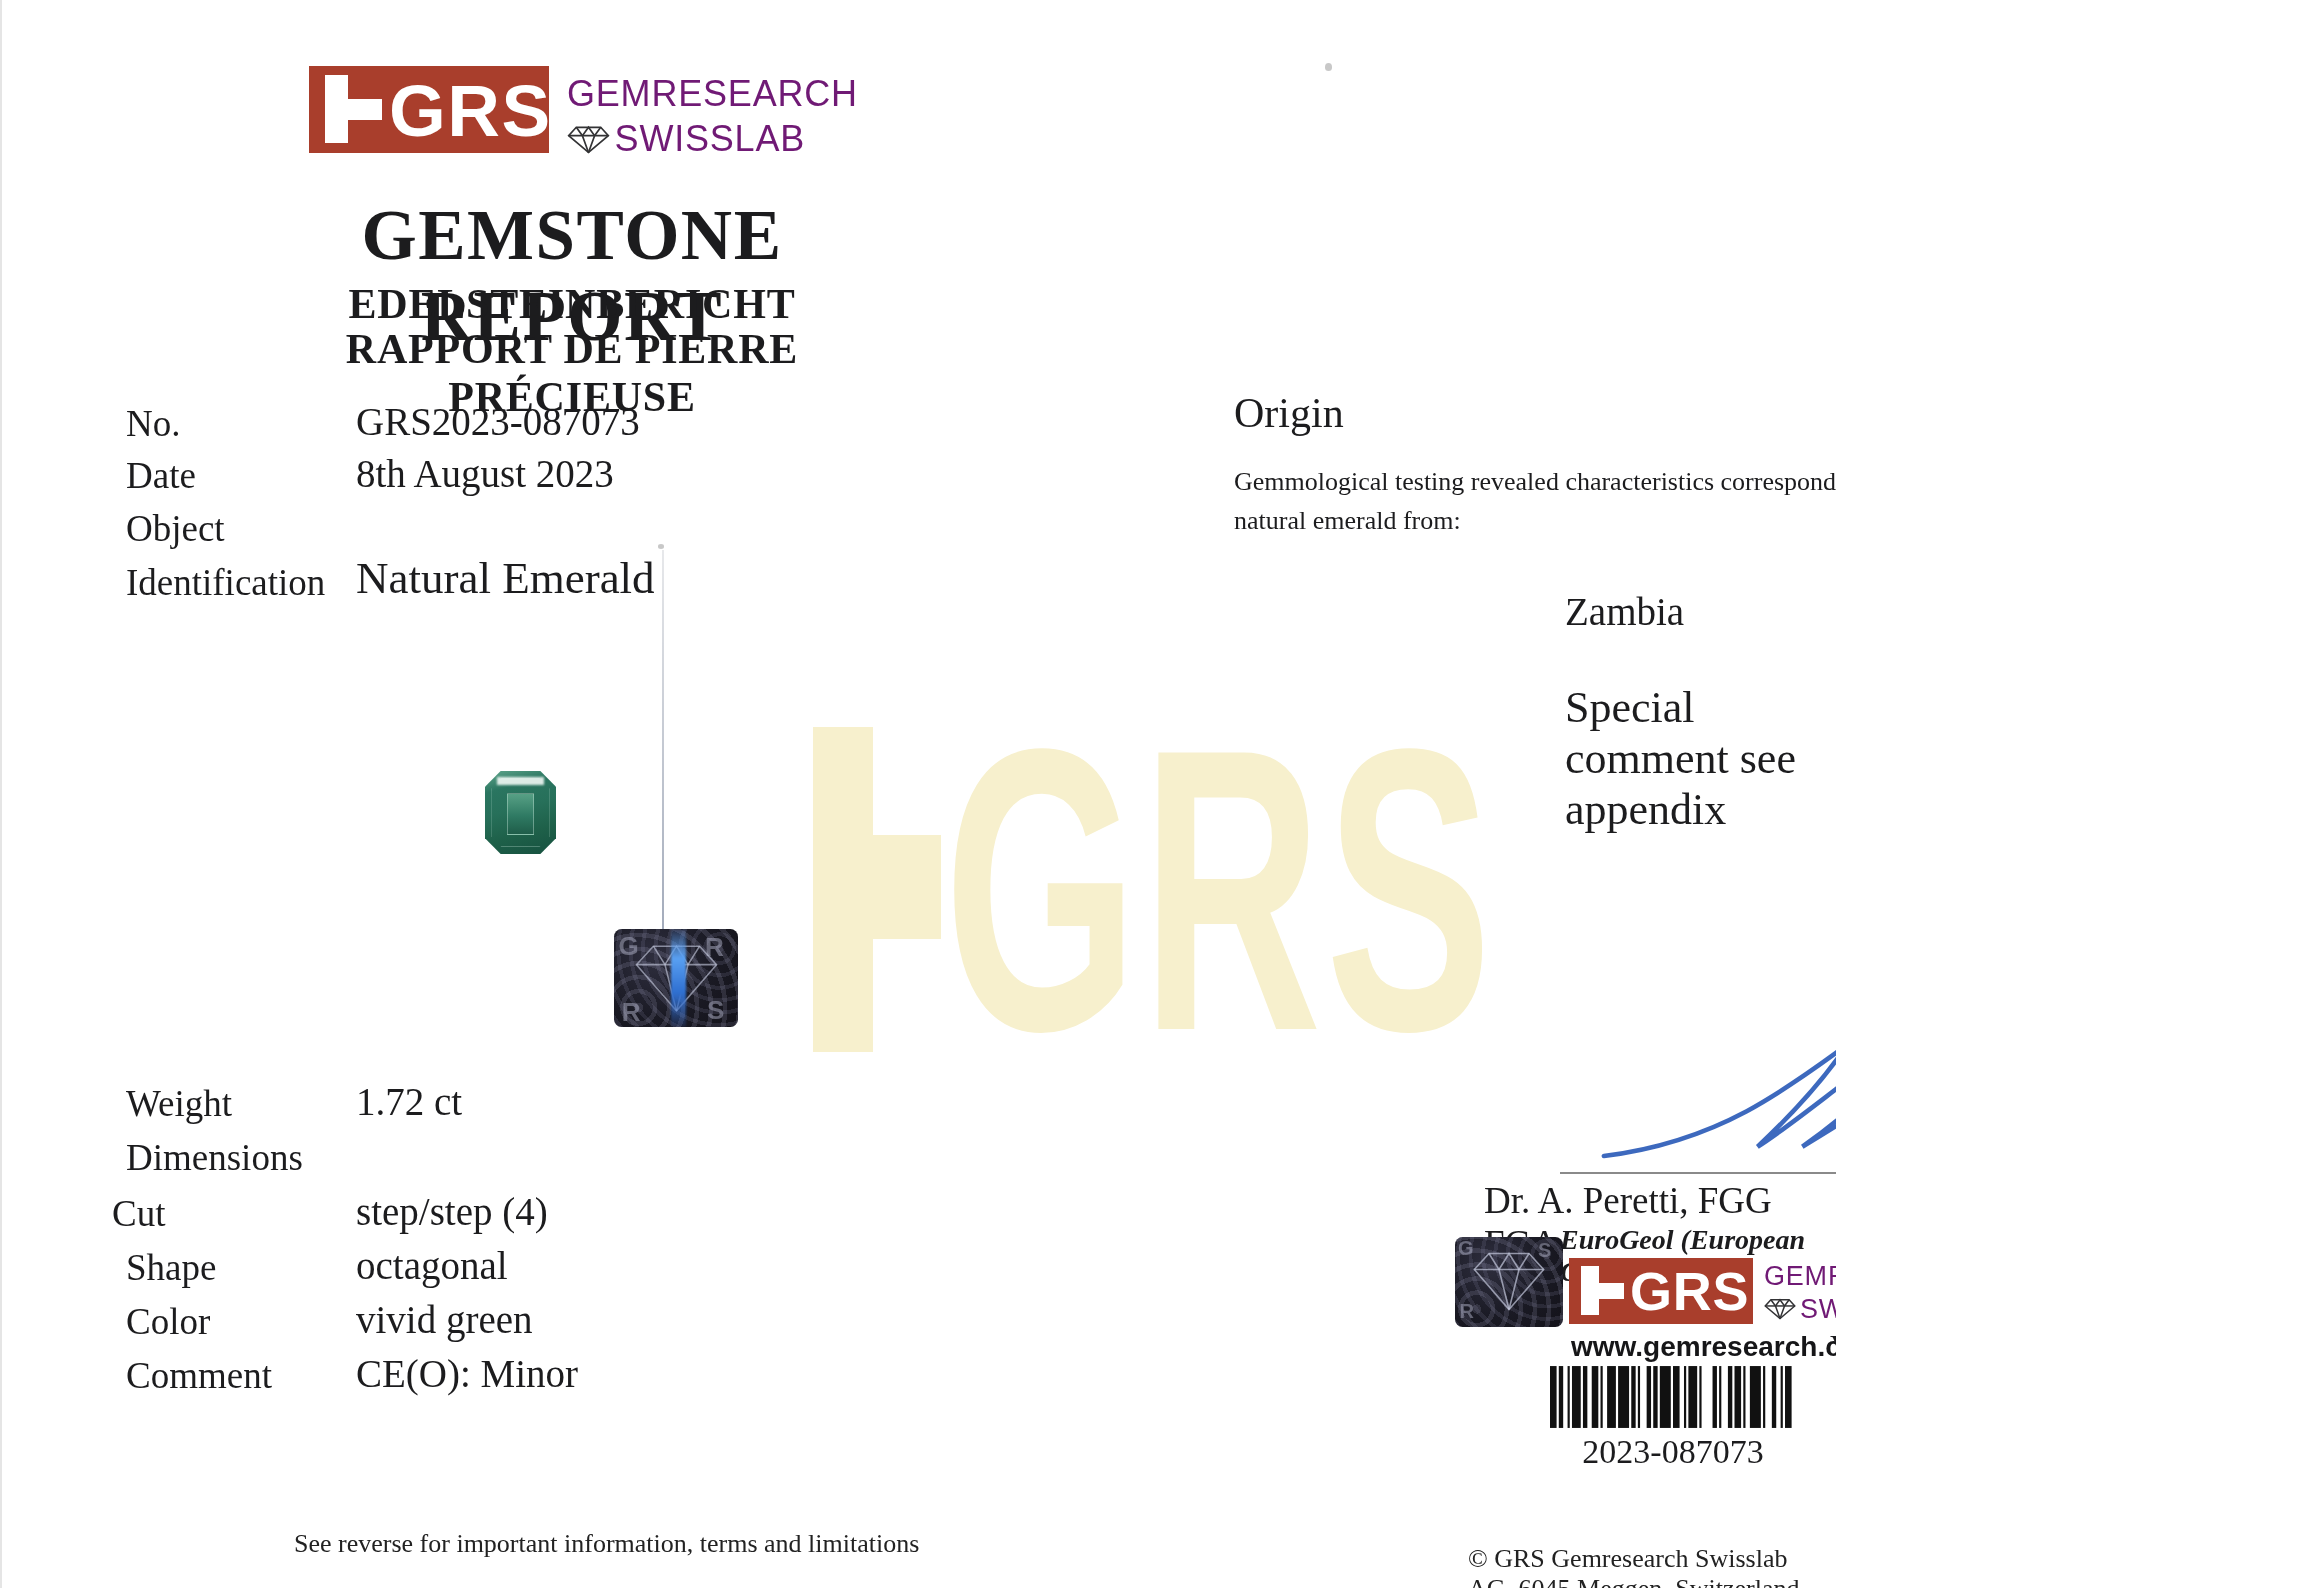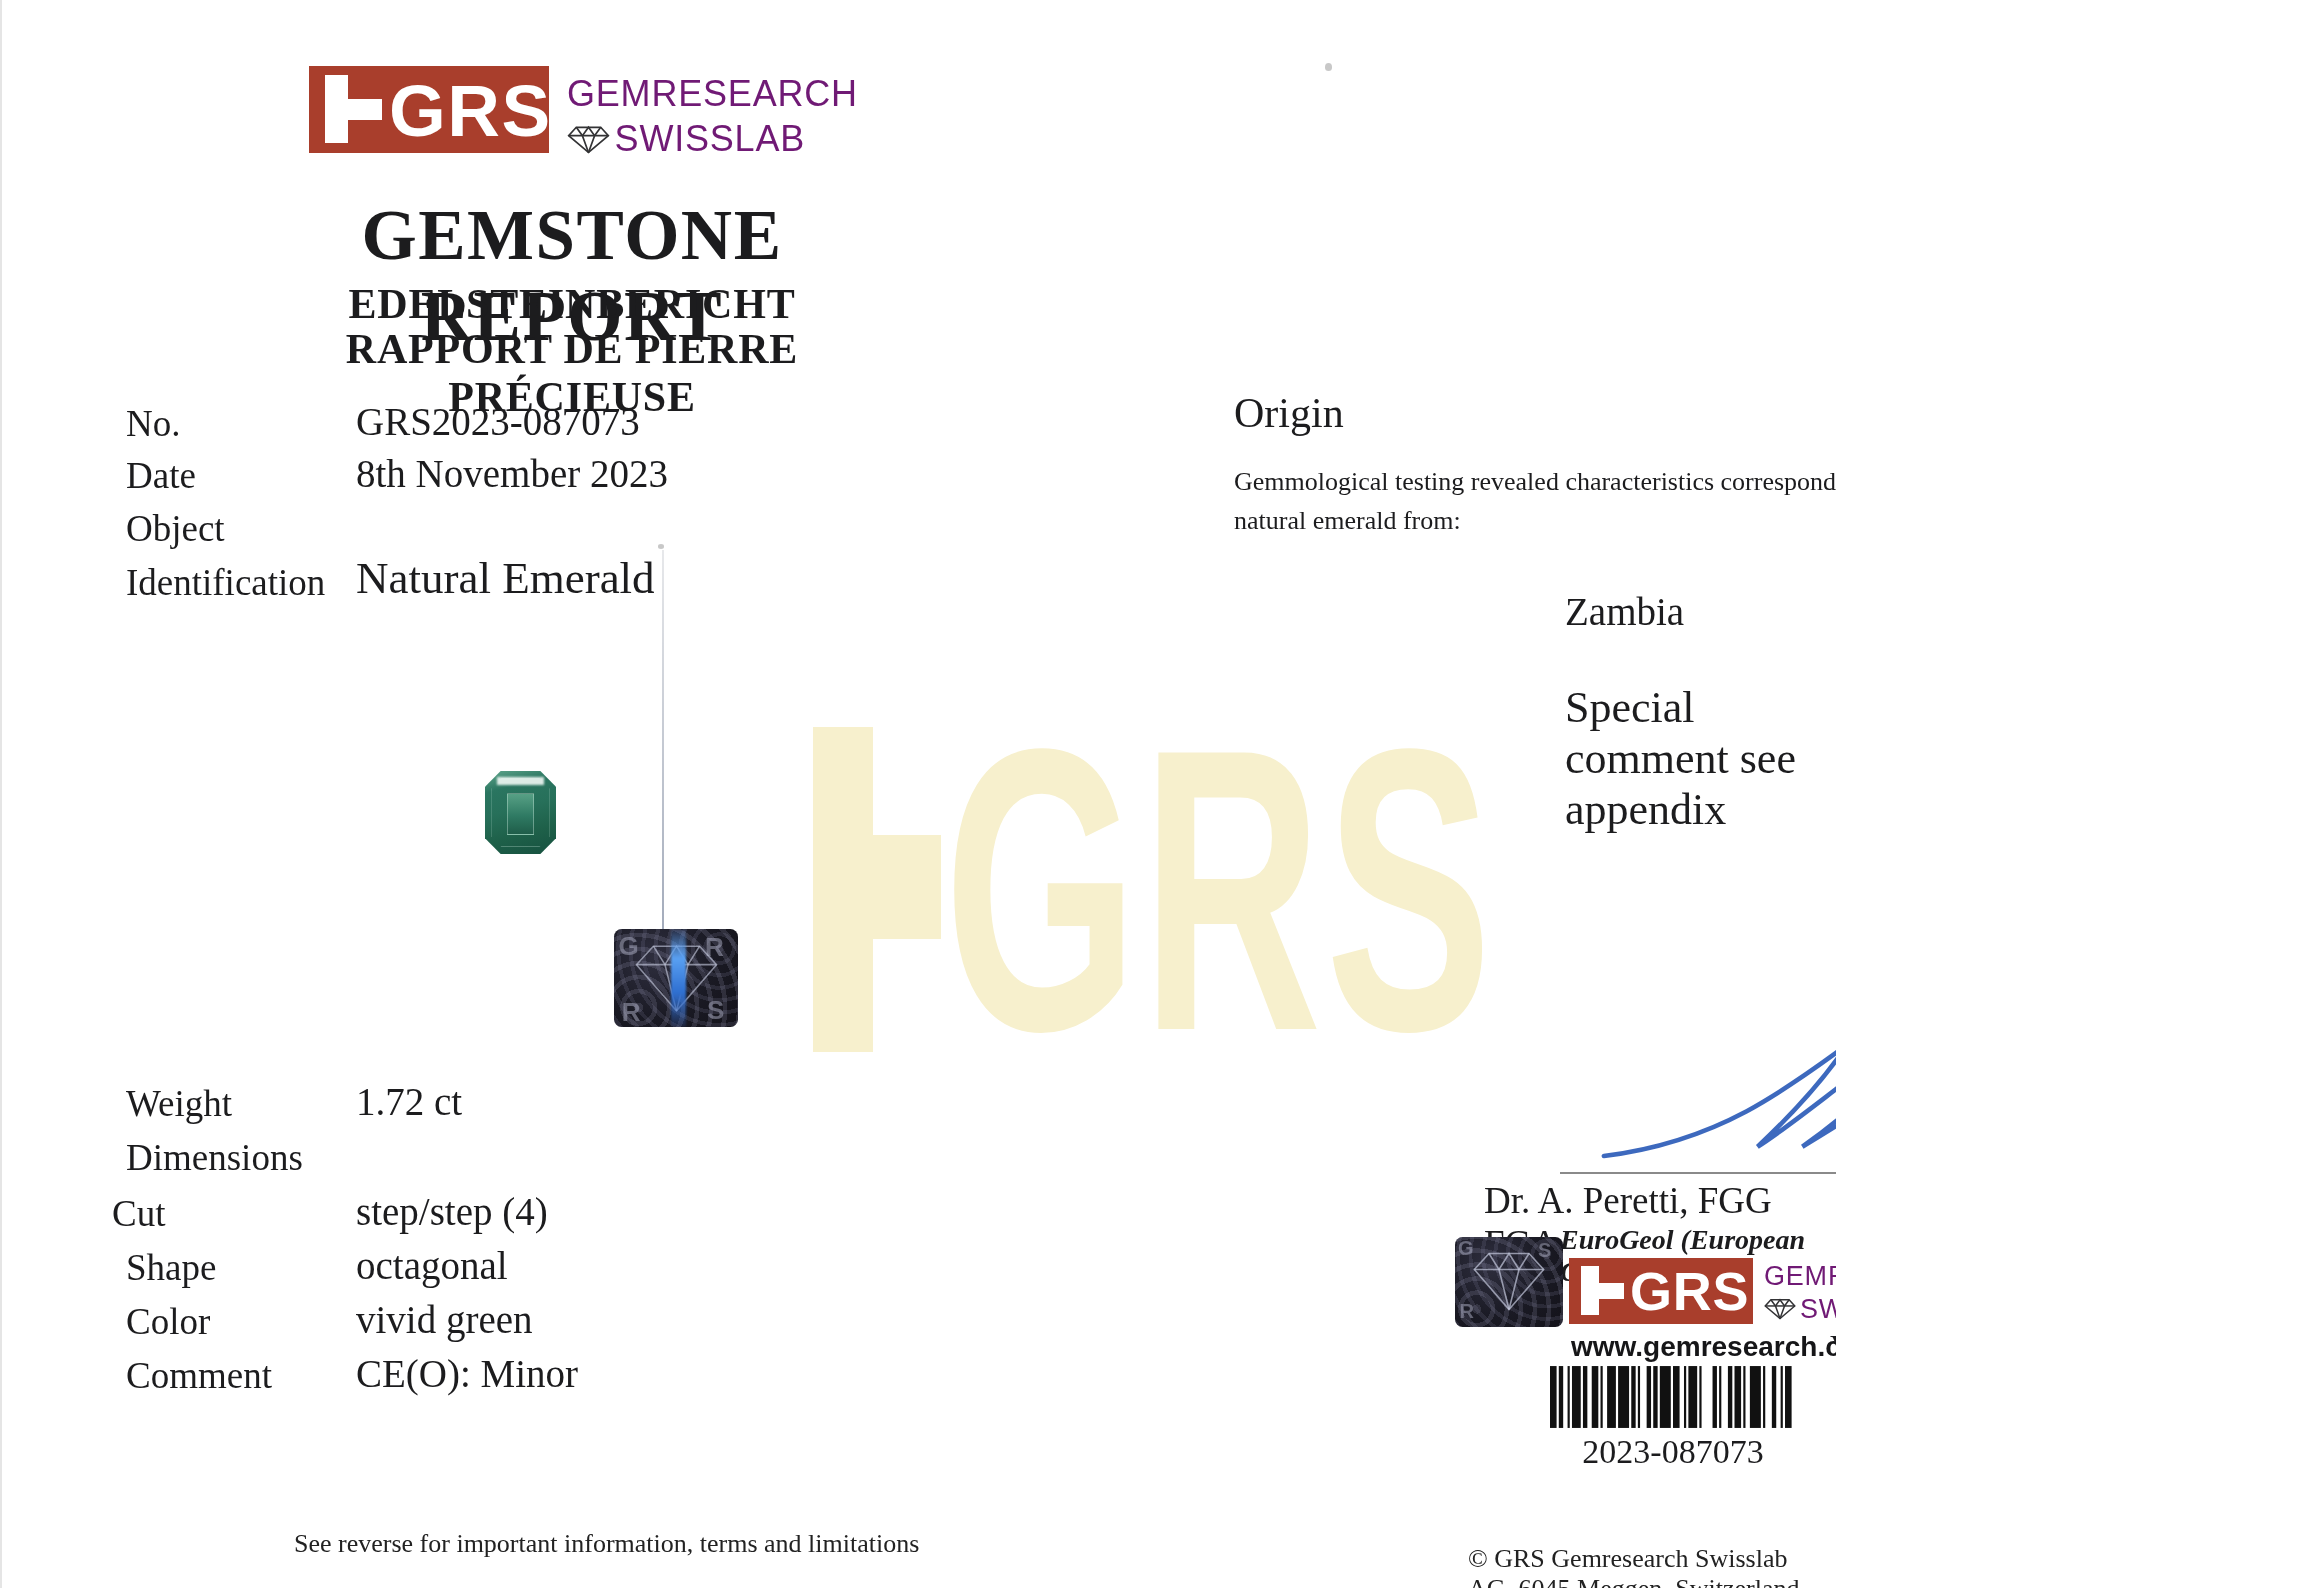--- a/index.html
+++ b/index.html
@@ -121,21 +121,21 @@
   </div>
 
   <div class="abs title-main" style="left:232px;top:195px;width:680px;">GEMSTONE REPORT</div>
   <div class="abs title-sub" style="left:232px;top:280px;width:680px;">EDELSTEINBERICHT</div>
   <div class="abs title-sub" style="left:232px;top:325px;width:680px;">RAPPORT DE PIERRE PRÉCIEUSE</div>
 
   <div class="abs flabel" style="left:126px;top:402px;">No.</div>
   <div class="abs fvalue" style="left:356px;top:399px;">GRS2023-087073</div>
 
   <div class="abs flabel" style="left:126px;top:454px;">Date</div>
-  <div class="abs fvalue" style="left:356px;top:451px;">8th November 2023</div>
+  <div class="abs fvalue" style="left:356px;top:451px;">8th August 2023</div>
 
   <div class="abs flabel" style="left:126px;top:507px;">Object</div>
 
   <div class="abs flabel" style="left:126px;top:561px;">Identification</div>
   <div class="abs fvalue-big" style="left:356px;top:552px;">Natural Emerald</div>
 
   <div class="abs origin-h" style="left:1234px;top:389px;">Origin</div>
   <div class="abs origin-p" style="left:1234px;top:462px;width:819px;">Gemmological testing revealed characteristics corresponding to those of a natural emerald from:</div>
   <div class="abs origin-country" style="left:1565px;top:589px;">Zambia</div>
   <div class="abs origin-note" style="left:1565px;top:682px;">Special comment see appendix</div>

